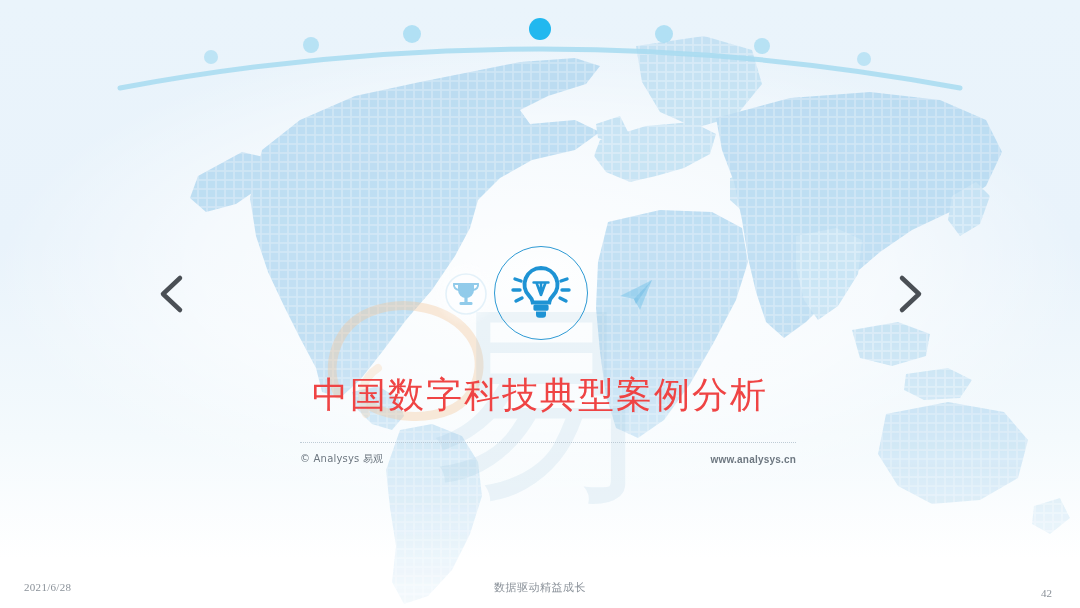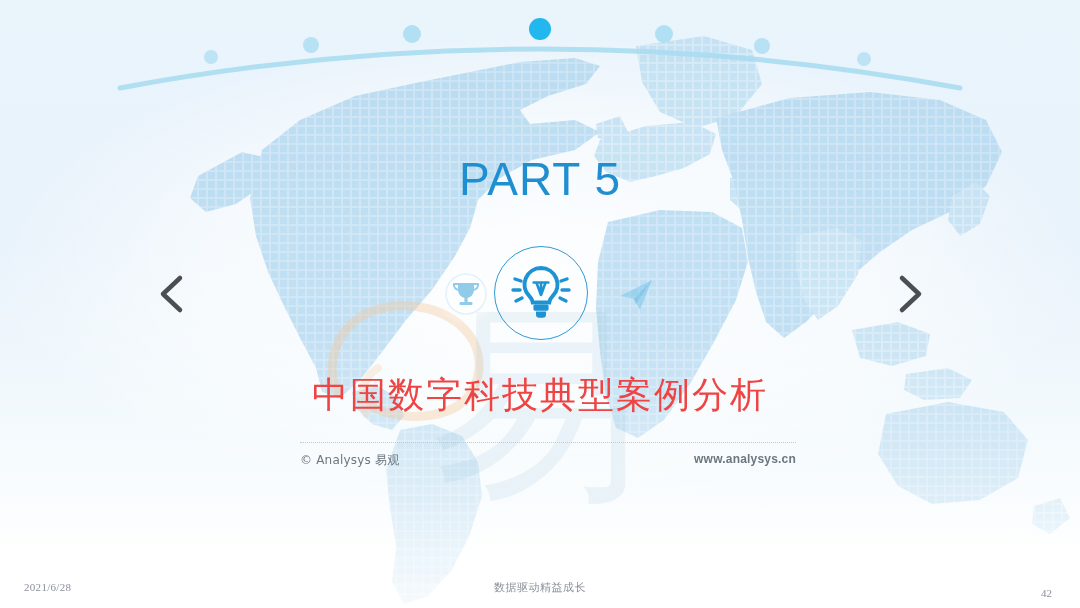--- a/index.html
+++ b/index.html
@@ -155,21 +155,22 @@
     border-top: 1px dotted #b9c7d2;
     opacity: 0.9;
   }
   .credit-row {
     position: absolute;
     left: 300px;
     top: 452px;
     width: 496px;
     display: flex;
     justify-content: space-between;
-    font-size: 12px;
+    align-items: center;
+    font-size: 10px;
     color: #6d7780;
     letter-spacing: 0.2px;
   }
   .credit-left  { font-family: "DejaVu Sans", sans-serif; }
   .credit-right { font-family: "Liberation Sans", sans-serif; font-weight: bold; }
 
   
   .progress-layer {
     position: absolute;
     left: 0;
@@ -295,21 +296,20 @@
       <polyline points="25,6 8,22 25,38" fill="none" stroke="#4a4f55" stroke-width="4.5" stroke-linecap="round" stroke-linejoin="round"></polyline>
     </svg>
   </div>
 
   <div class="nav-arrow right">
     <svg width="34" height="44" viewBox="0 0 34 44" aria-hidden="true">
       <polyline points="9,6 26,22 9,38" fill="none" stroke="#4a4f55" stroke-width="4.5" stroke-linecap="round" stroke-linejoin="round"></polyline>
     </svg>
   </div>
 
-  <div class="part-label">PART 5</div>
 
   <div class="icon-cluster">
 
     <div class="icon-side prev">
       <svg width="44" height="44" viewBox="0 0 44 44" aria-hidden="true">
         <circle cx="22" cy="22" r="20" fill="none" stroke="#cde6f5" stroke-width="1.6"></circle>
         <path d="M14,11 h16 v7 a8,8 0 0 1 -16,0 z" fill="#2a9bd8"></path>
         <path d="M14,12 h-4 a5,5 0 0 0 5,6" fill="none" stroke="#2a9bd8" stroke-width="2"></path>
         <path d="M30,12 h4 a5,5 0 0 1 -5,6" fill="none" stroke="#2a9bd8" stroke-width="2"></path>
         <rect x="20.4" y="25" width="3.2" height="5" fill="#2a9bd8"></rect>

